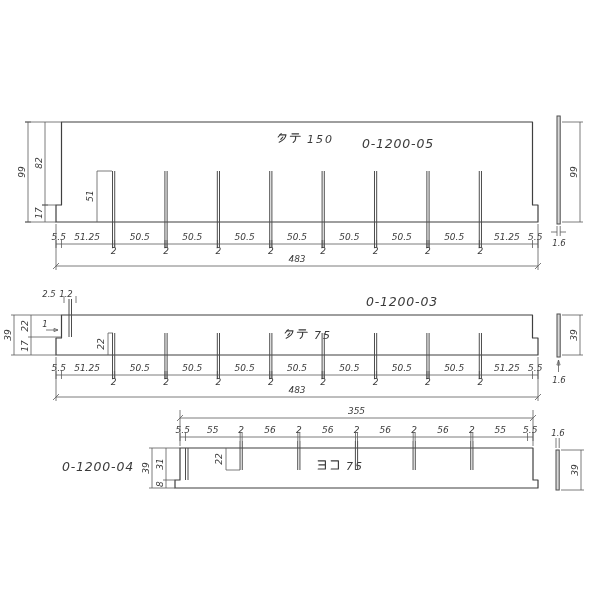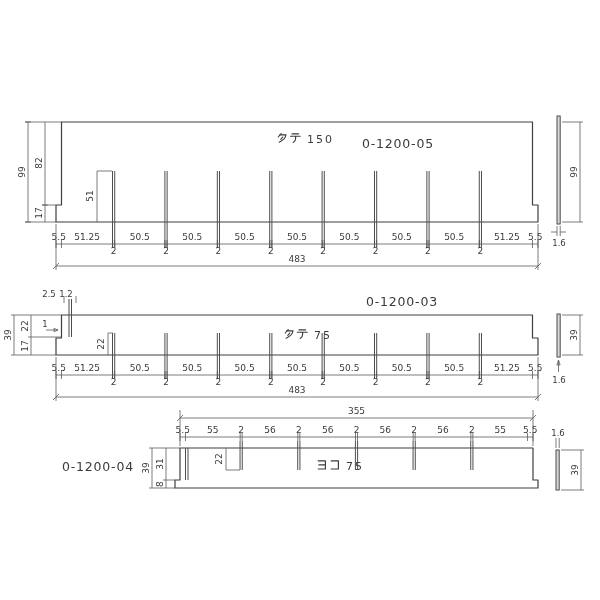--- a/index.html
+++ b/index.html
@@ -1,16 +1,16 @@
 <!DOCTYPE html>
 <html><head>
 <meta charset="utf-8">
 <style>
   html,body{margin:0;padding:0;background:#ffffff;}
-  #sheet{position:relative;width:600px;height:600px;background:#ffffff;overflow:hidden;}
+  #sheet{position:relative;width:600px;height:600px;background:#ffffff;overflow:hidden;font-style:italic;}
   svg{display:block;}
   .ln{stroke:#4d4d4d;stroke-width:1;fill:none;}
   .thin{stroke:#5a5a5a;stroke-width:0.8;fill:none;}
   .profile{stroke:#3f3f3f;stroke-width:1.2;fill:none;stroke-linejoin:round;}
   .bar{fill:#d8d8d8;stroke:#4d4d4d;stroke-width:1;}
   text{font-family:"DejaVu Sans","Liberation Sans",sans-serif;fill:#3a3a3a;}
   .dim{font-size:9px;}
   .dimS{font-size:8.5px;}
   .ttl{font-size:11px;letter-spacing:2px;}
   .part{font-size:12.5px;letter-spacing:0.8px;}

